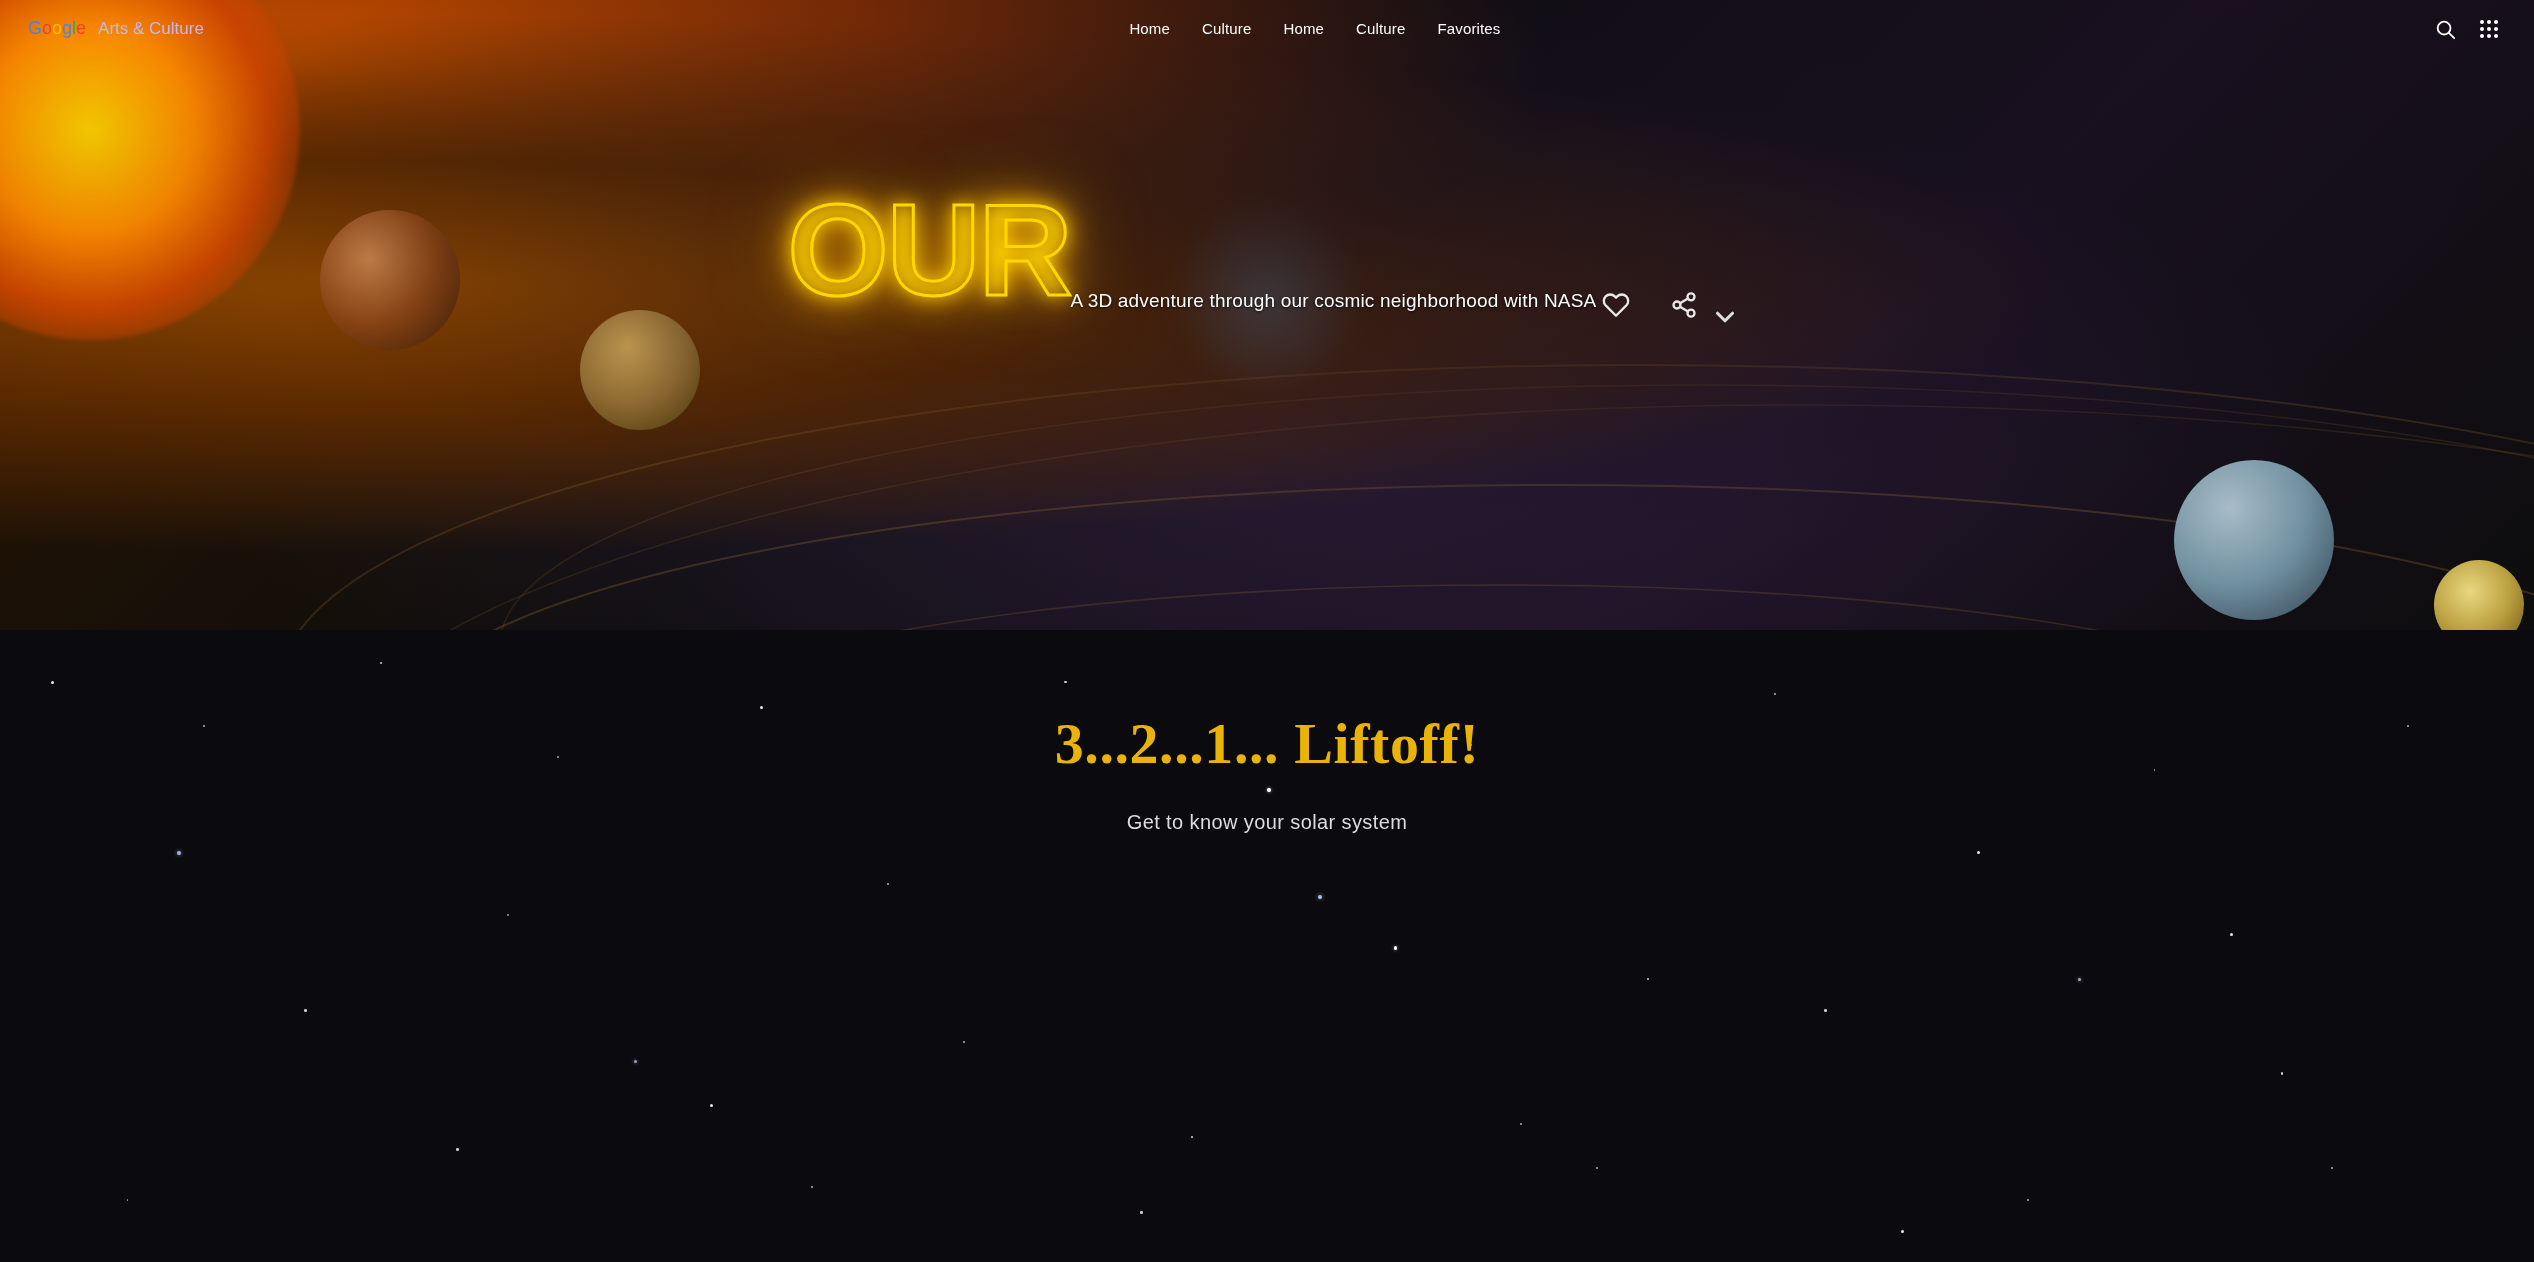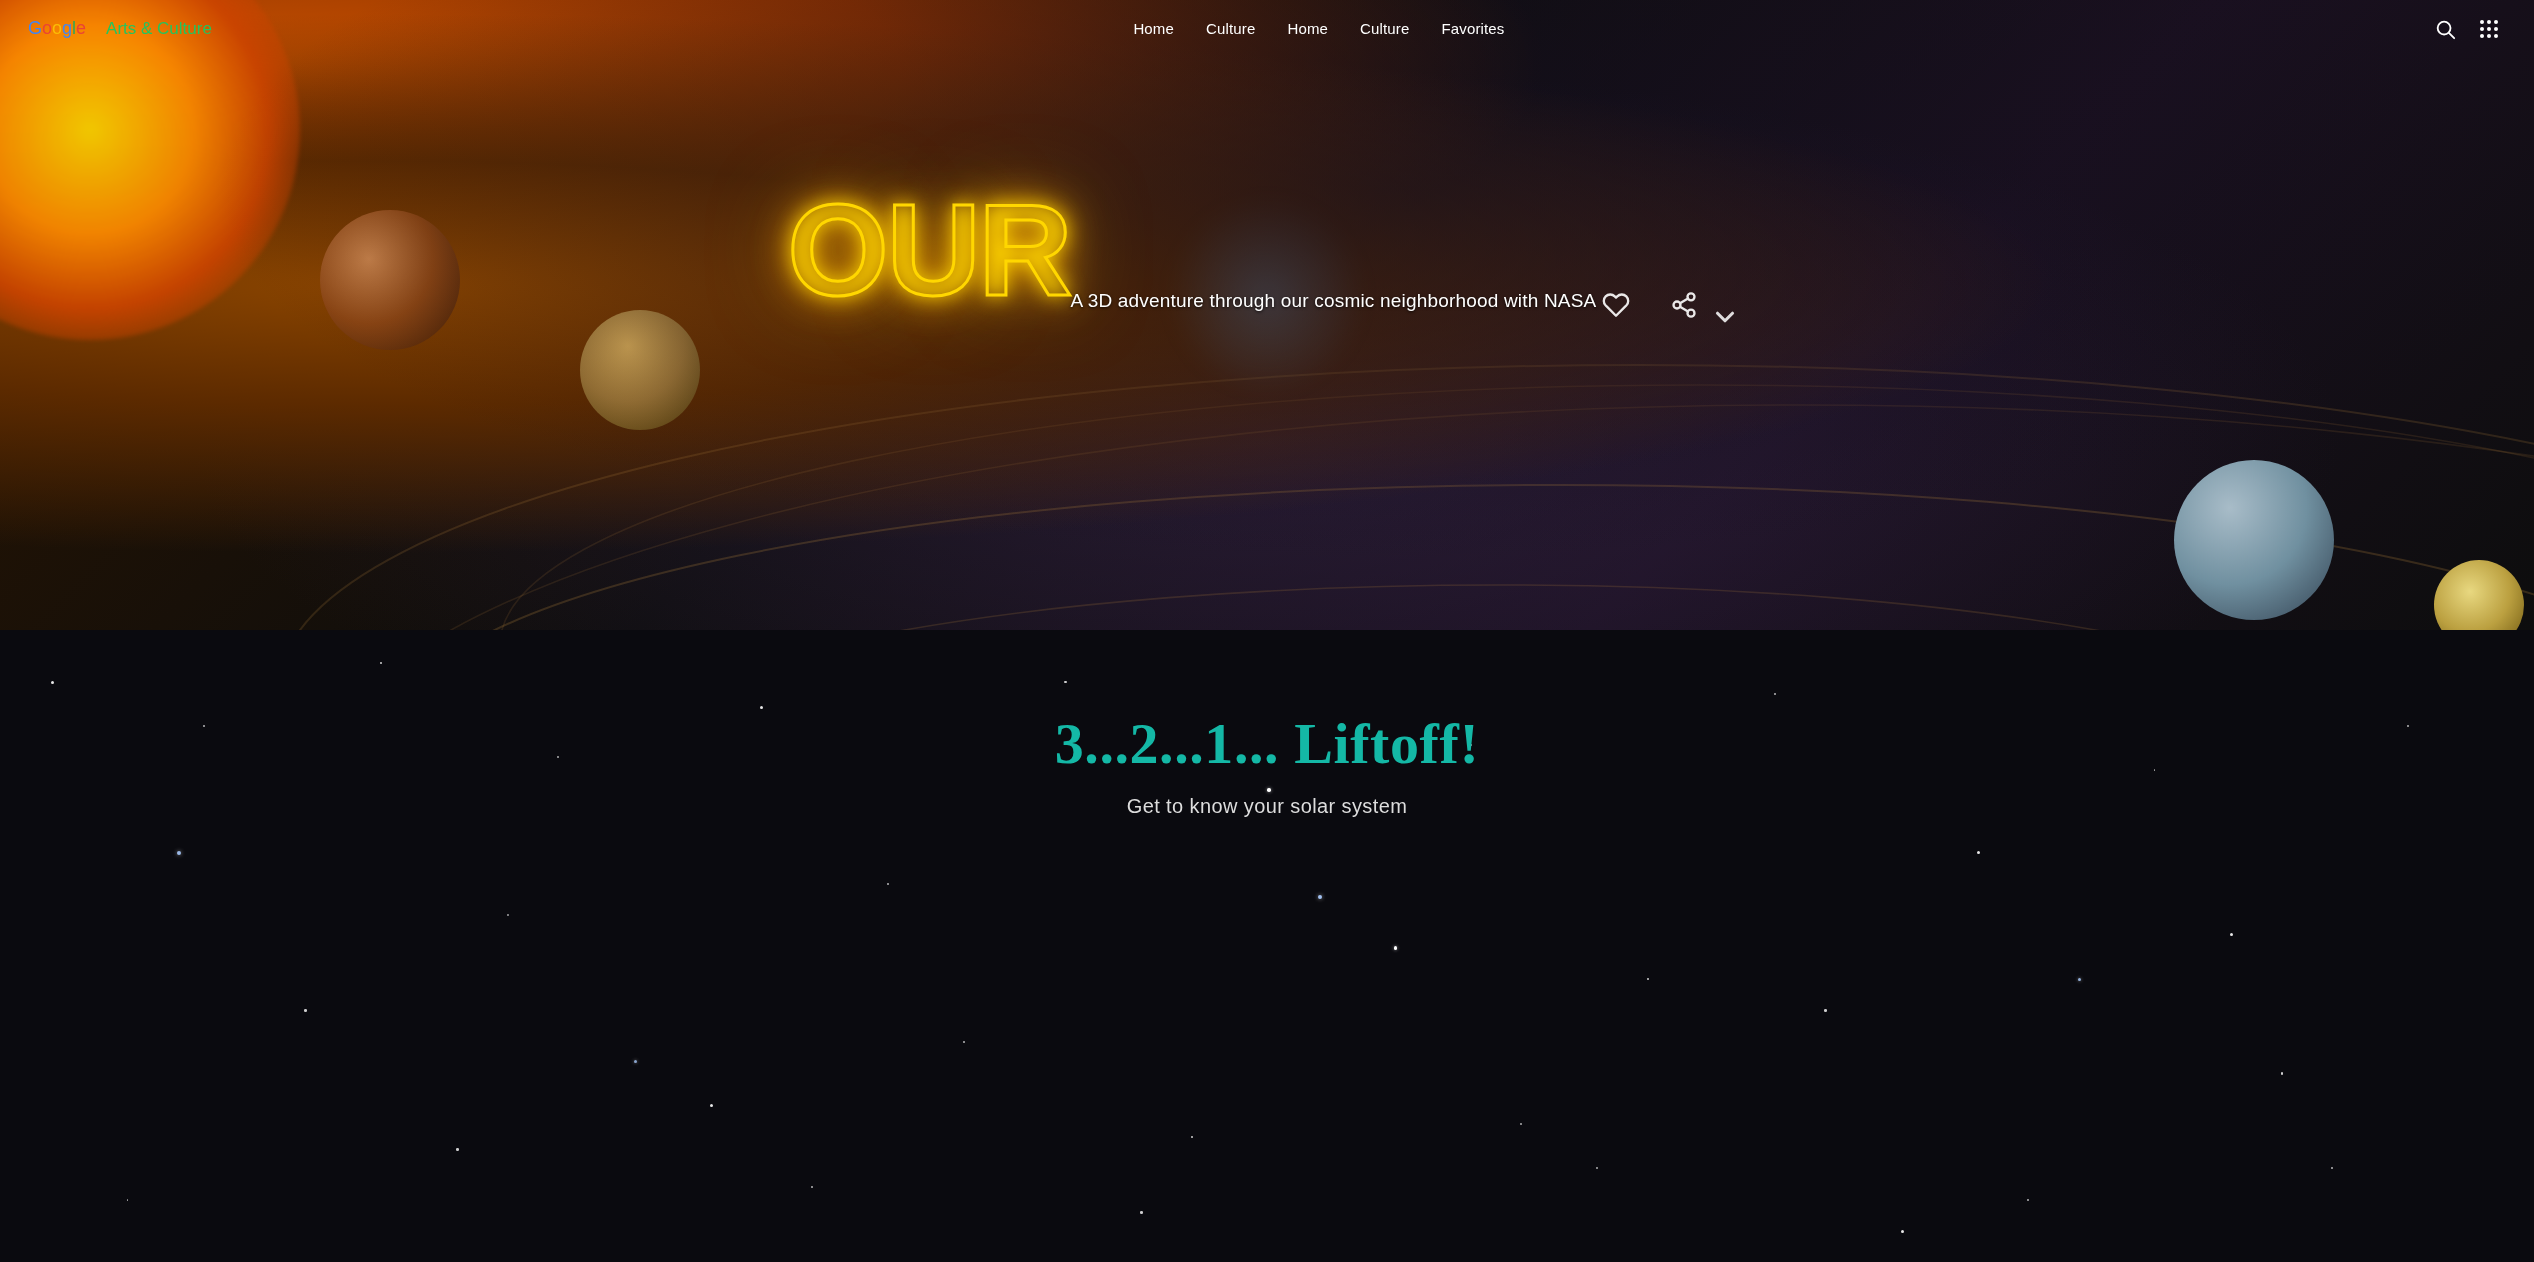--- a/index.html
+++ b/index.html
@@ -48,23 +48,23 @@
     }
 
     .logo-google .g { color: #4285F4; }
     .logo-google .o1 { color: #EA4335; }
     .logo-google .o2 { color: #FBBC05; }
     .logo-google .g2 { color: #4285F4; }
     .logo-google .l { color: #34A853; }
     .logo-google .e { color: #EA4335; }
 
     .logo-arts {
-      color: #22c55e;
+      color: #c4b5fd;
       font-size: 17px;
-      margin-left: 20px;
+      margin-left: 12px;
     }
 
     .nav-links {
       display: flex;
       align-items: center;
       gap: 8px;
     }
 
     .nav-link {
       color: #fff;
@@ -298,23 +298,23 @@
       flex-direction: column;
       align-items: center;
       justify-content: flex-start;
       padding-top: 80px;
       text-align: center;
     }
 
     .liftoff-title {
       font-size: 58px;
       font-weight: 700;
-      color: #14b8a6;
+      color: #eab308;
       letter-spacing: 0.01em;
-      margin-bottom: 18px;
+      margin-bottom: 34px;
       font-family: Georgia, serif;
     }
 
     .liftoff-subtitle {
       font-size: 20px;
       color: #ddd;
       font-weight: 400;
       letter-spacing: 0.02em;
     }
 

